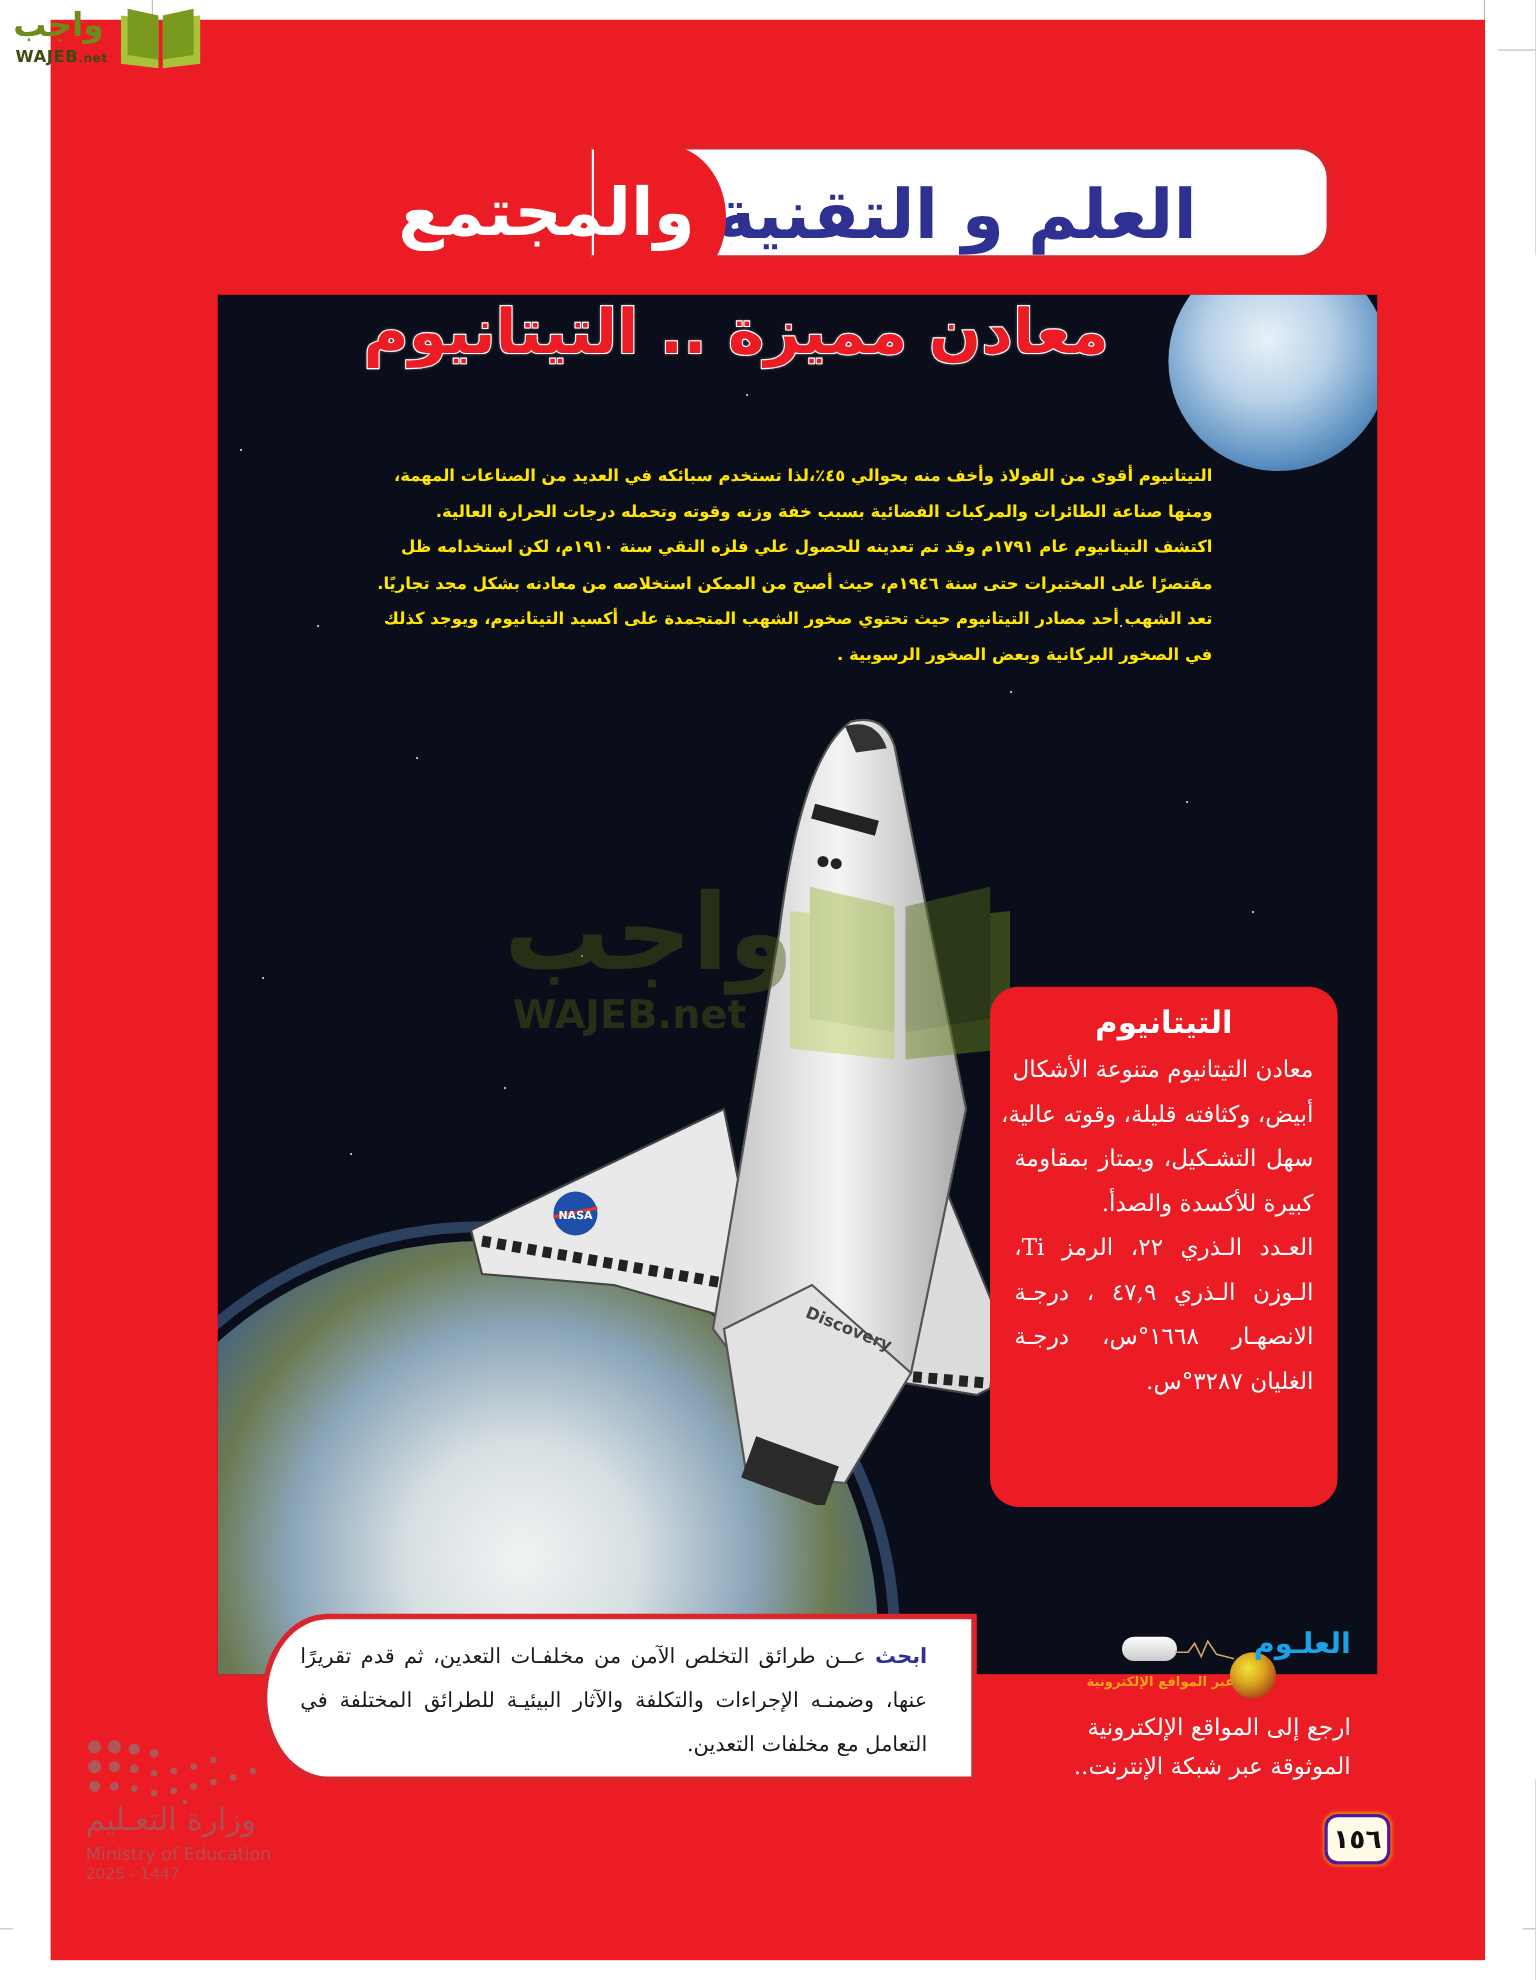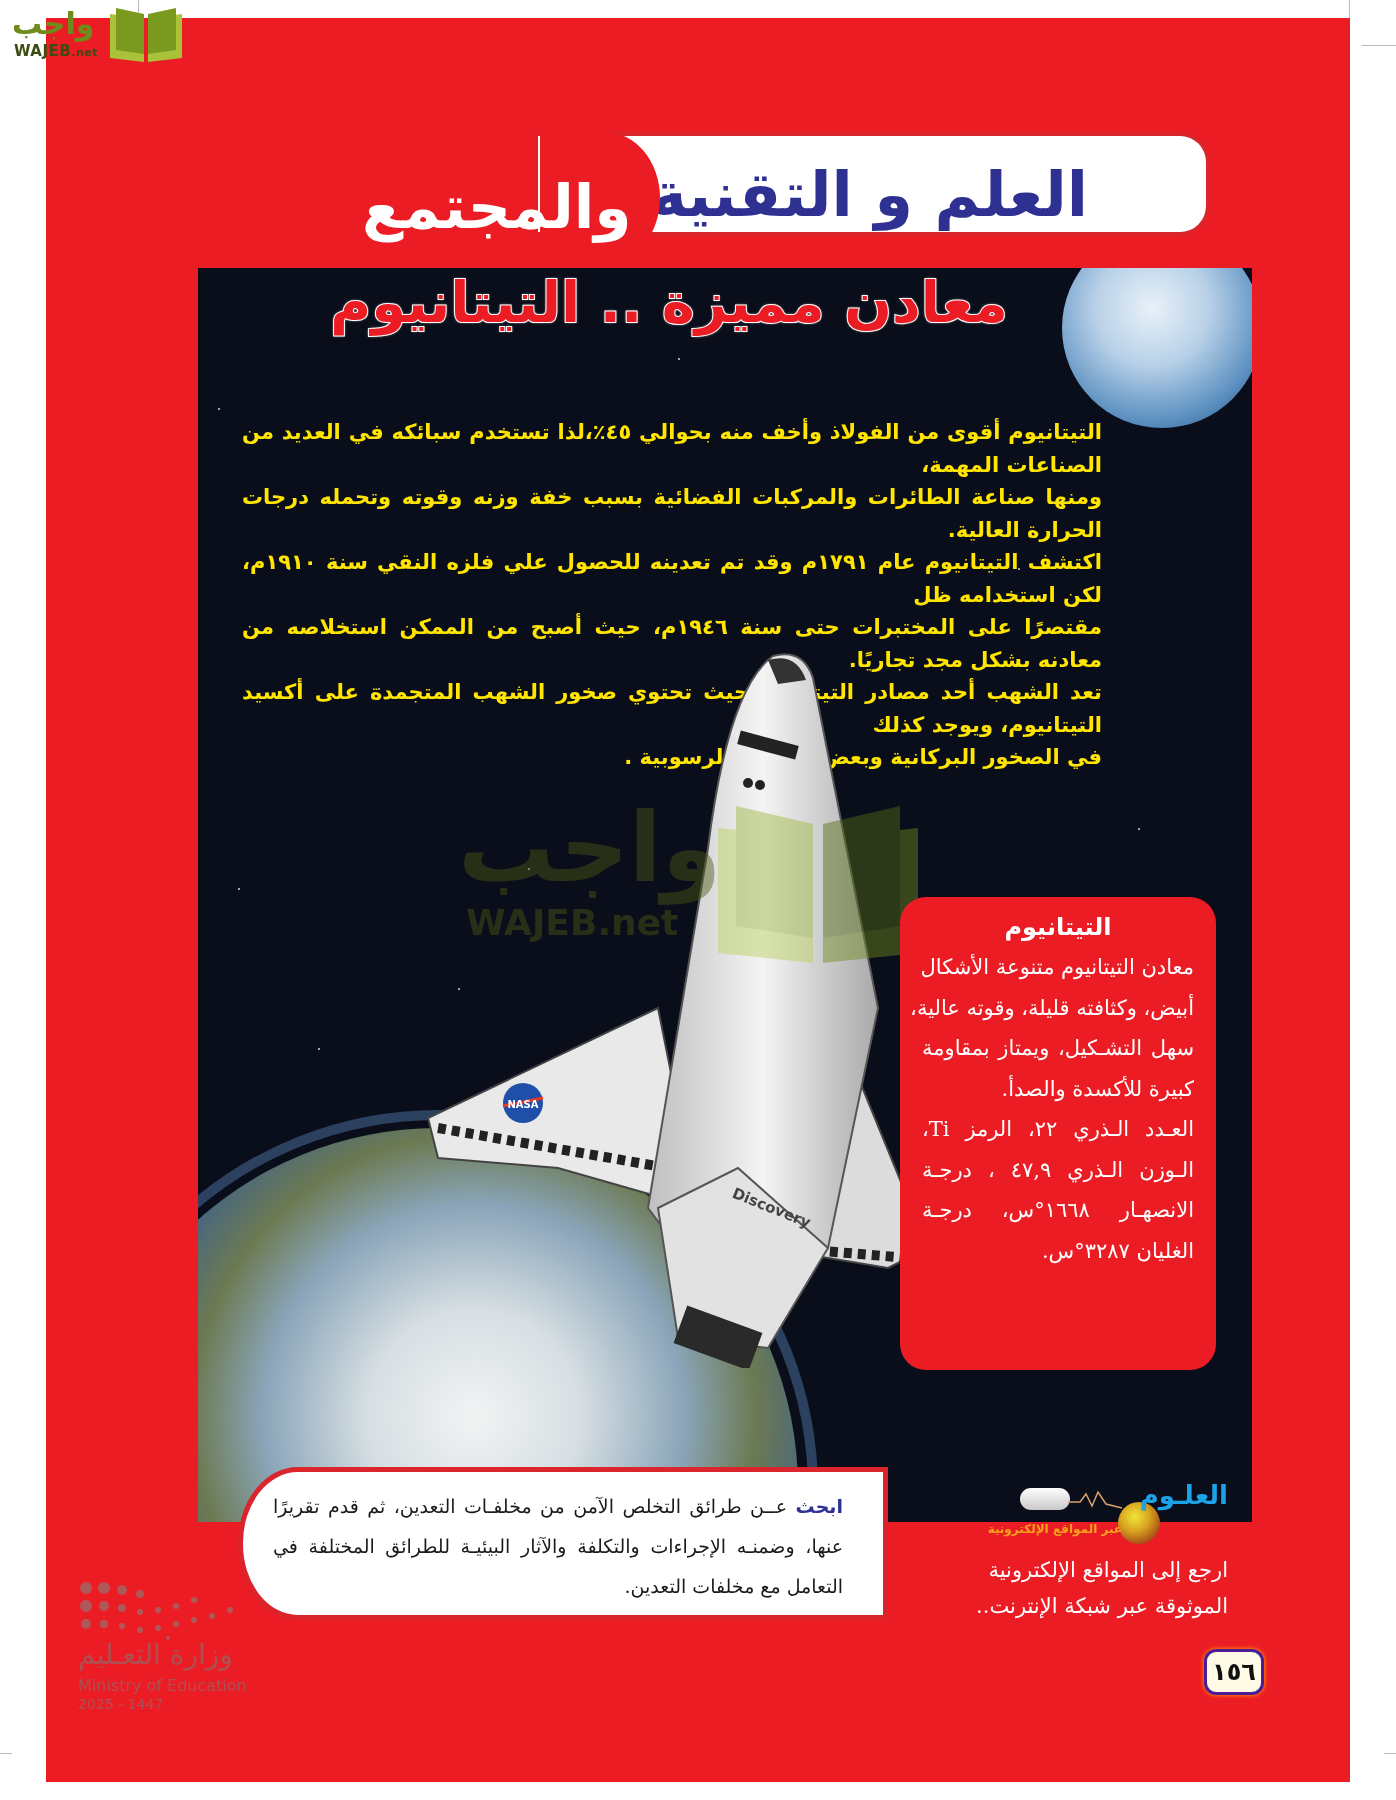--- a/index.html
+++ b/index.html
@@ -11,45 +11,45 @@
 
   .logo { position: absolute; left: 0; top: 0; width: 190px; height: 70px; direction: ltr; }
   .logo .ar { position: absolute; left: 12px; top: 6px; font-size: 30px; font-weight: bold; color: #6f8b1b; }
   .logo .en { position: absolute; left: 14px; top: 42px; font-size: 15px; font-weight: bold; color: #3d4a12; letter-spacing: 0.5px; }
   .logo .en span { font-size: 11px; }
   .logo .book { position: absolute; left: 106px; top: 4px; width: 80px; height: 60px; }
 
   .title-band { position: absolute; left: 538px; top: 132px; width: 672px; height: 104px; background: #fff; border-radius: 0 30px 30px 0; border: 4px solid #d9252b; border-left: none; }
   .title-band .blue { position: absolute; right: 118px; top: 22px; font-size: 62px; font-weight: bold; color: #2e3192; white-space: nowrap; }
   .title-red-curve { position: absolute; left: 540px; top: 132px; width: 120px; height: 132px; background: #ec1c24; border-radius: 0 110px 110px 0 / 0 132px 132px 0; }
-  .title-white-word { position: absolute; left: 362px; top: 172px; font-size: 60px; font-weight: bold; color: #fff; white-space: nowrap; }
+  .title-white-word { position: absolute; left: 362px; top: 159px; font-size: 60px; font-weight: bold; color: #fff; white-space: nowrap; }
 
   .scene { position: absolute; left: 198px; top: 268px; width: 1054px; height: 1254px; background: #0a0e1a; overflow: hidden; }
   .star { position: absolute; width: 2px; height: 2px; background: #cfd6e8; border-radius: 50%; }
   .moon { position: absolute; right: -10px; top: -40px; width: 200px; height: 200px; border-radius: 50%;
           background: radial-gradient(circle at 45% 40%, #e9f1f8 0%, #b8d1e8 35%, #5a8fc0 70%, #1c3d66 100%); }
   .earth { position: absolute; left: -120px; top: 860px; width: 720px; height: 720px; border-radius: 50%;
            background: radial-gradient(circle at 55% 40%, #f1f3f3 0%, #d7dfe3 18%, #8aa5b9 36%, #6c7a52 48%, #3a5f8f 62%, #213f77 80%, #0f1d3d 100%); }
   .earth-glow { position: absolute; left: -140px; top: 842px; width: 760px; height: 760px; border-radius: 50%; border: 10px solid rgba(110,160,230,0.35); }
 
   .subtitle { position: absolute; left: 250px; top: 2px; width: 560px; text-align: right; font-size: 56px; font-weight: bold; color: #ec1c24;
               -webkit-text-stroke: 2px #ffffff; paint-order: stroke fill; text-shadow: 0 0 3px #fff; white-space: nowrap; }
 
-  .body-text { position: absolute; right: 150px; top: 148px; width: 860px; color: #ffe500; font-size: 21px; font-weight: bold; line-height: 32.5px; text-align: justify; }
+  .body-text { position: absolute; right: 150px; top: 148px; width: 860px; color: #ffe500; font-size: 15px; font-weight: bold; line-height: 32.5px; text-align: justify; }
   .body-text p { margin: 0; }
 
   .shuttle { position: absolute; left: 210px; top: 380px; width: 540px; height: 720px; }
 
   .watermark { position: absolute; left: 260px; top: 530px; width: 520px; height: 160px; opacity: 0.45; direction: ltr; }
   .watermark .ar { position: absolute; left: 0; top: -6px; font-size: 96px; font-weight: bold; color: #4c5a14; }
   .watermark .en { position: absolute; left: 8px; top: 104px; font-size: 36px; font-weight: bold; color: #4c5a14; }
   .watermark .book { position: absolute; left: 250px; top: 0; width: 220px; height: 170px; }
 
   .infobox { position: absolute; left: 900px; top: 897px; width: 316px; height: 473px; background: #ec1c24; border-radius: 26px; padding: 16px 22px 0 22px; color: #fff; }
-  .infobox h3 { text-align: center; font-size: 24px; font-weight: bold; margin-bottom: 6px; }
+  .infobox h3 { text-align: center; font-size: 28px; font-weight: bold; margin-bottom: 6px; }
   .infobox .line { font-family: "DejaVu Serif", serif; font-size: 21px; line-height: 40.5px; text-align: justify; text-align-last: justify; white-space: nowrap; }
   .infobox .line.last { text-align-last: right; }
 
   .bottom-white { position: absolute; left: 238px; top: 1467px; width: 650px; height: 153px; background: #fff; border: 5px solid #d9252b; border-radius: 0 60px 60px 0 / 0 76px 76px 0; border-radius: 60px 0 0 60px / 76px 0 0 76px; }
   .bottom-white .txt { position: absolute; right: 40px; top: 14px; width: 570px; font-family: "DejaVu Serif", serif; font-size: 19px; line-height: 40px; color: #1a1a1a; text-align: justify; }
   .bottom-white .kw { color: #2e3192; font-weight: bold; font-family: "DejaVu Sans", sans-serif; }
   .bottom-white .line { display: block; white-space: nowrap; text-align: justify; text-align-last: justify; }
   .bottom-white .line.last { text-align-last: right; }
 
   .online { position: absolute; left: 940px; top: 1480px; width: 300px; height: 150px; }

